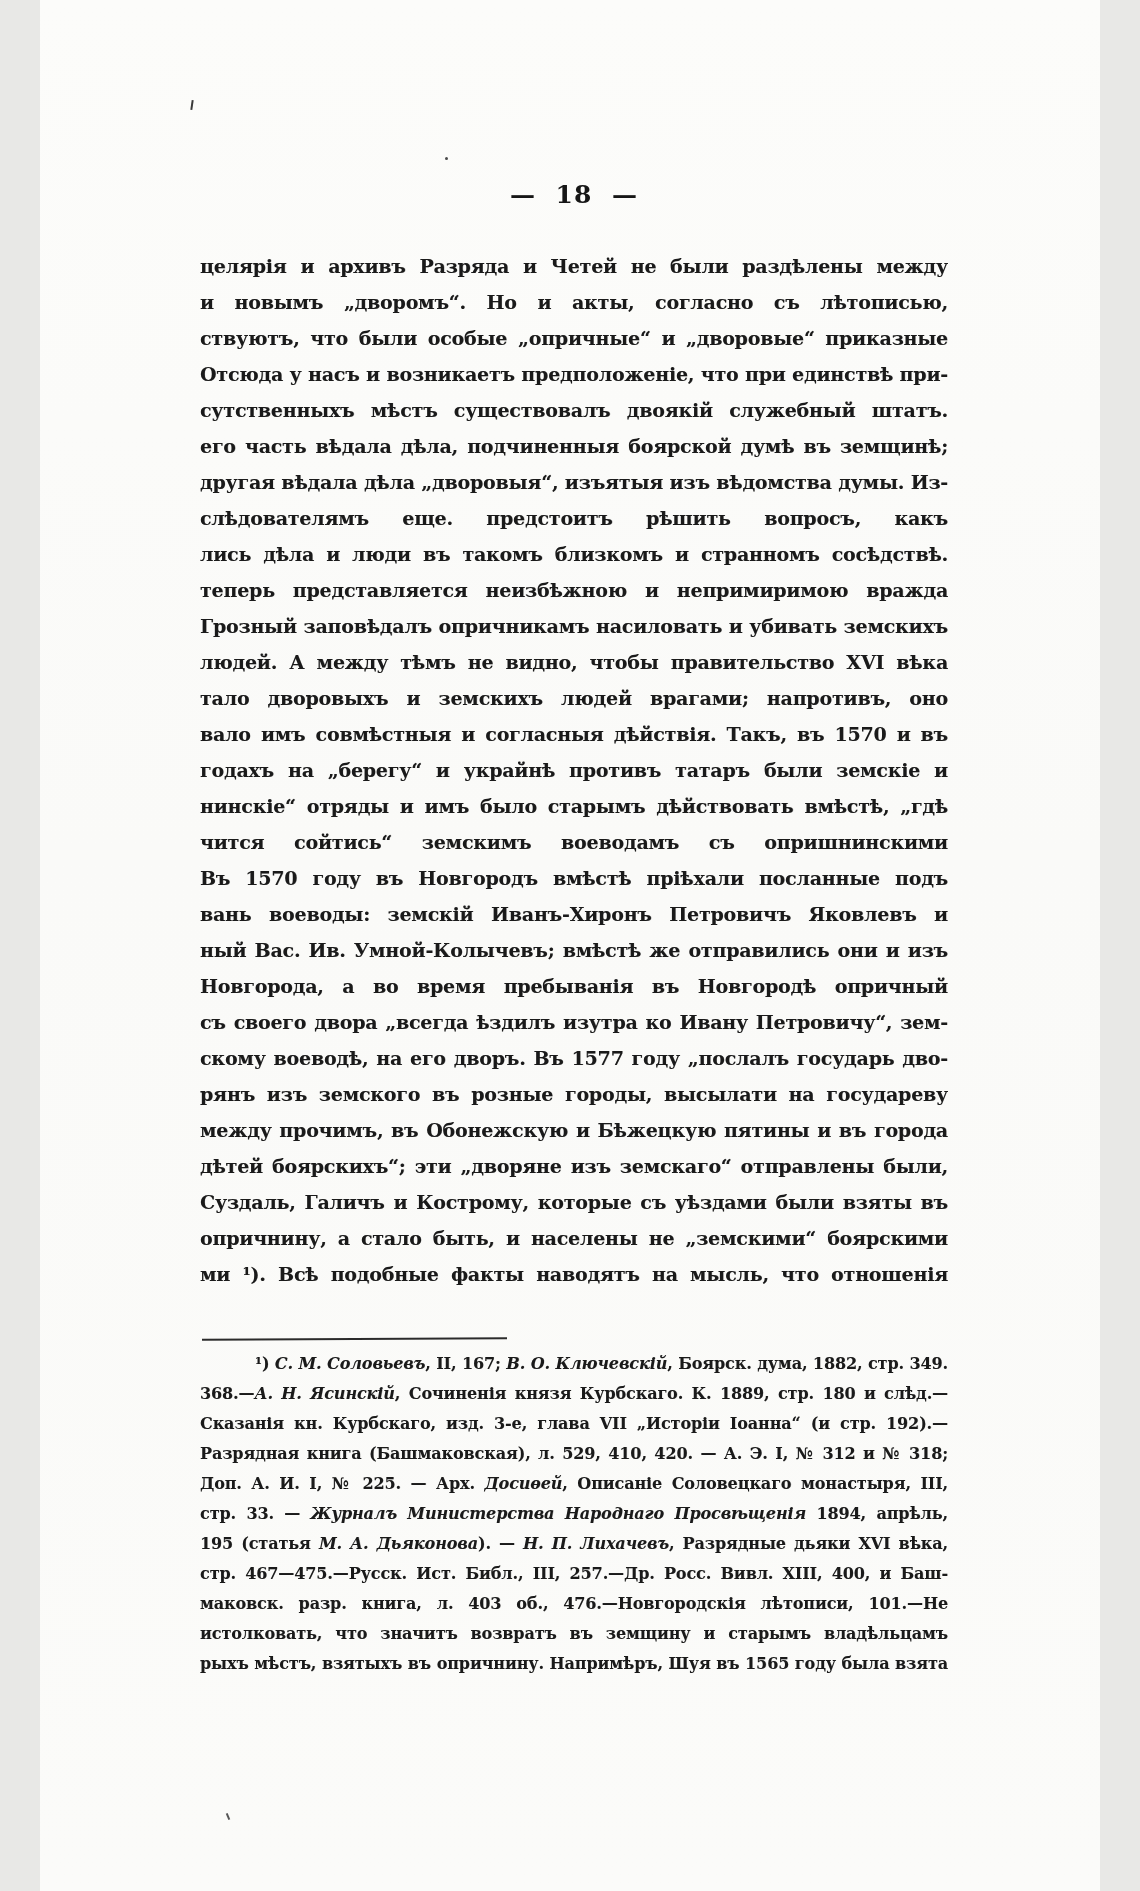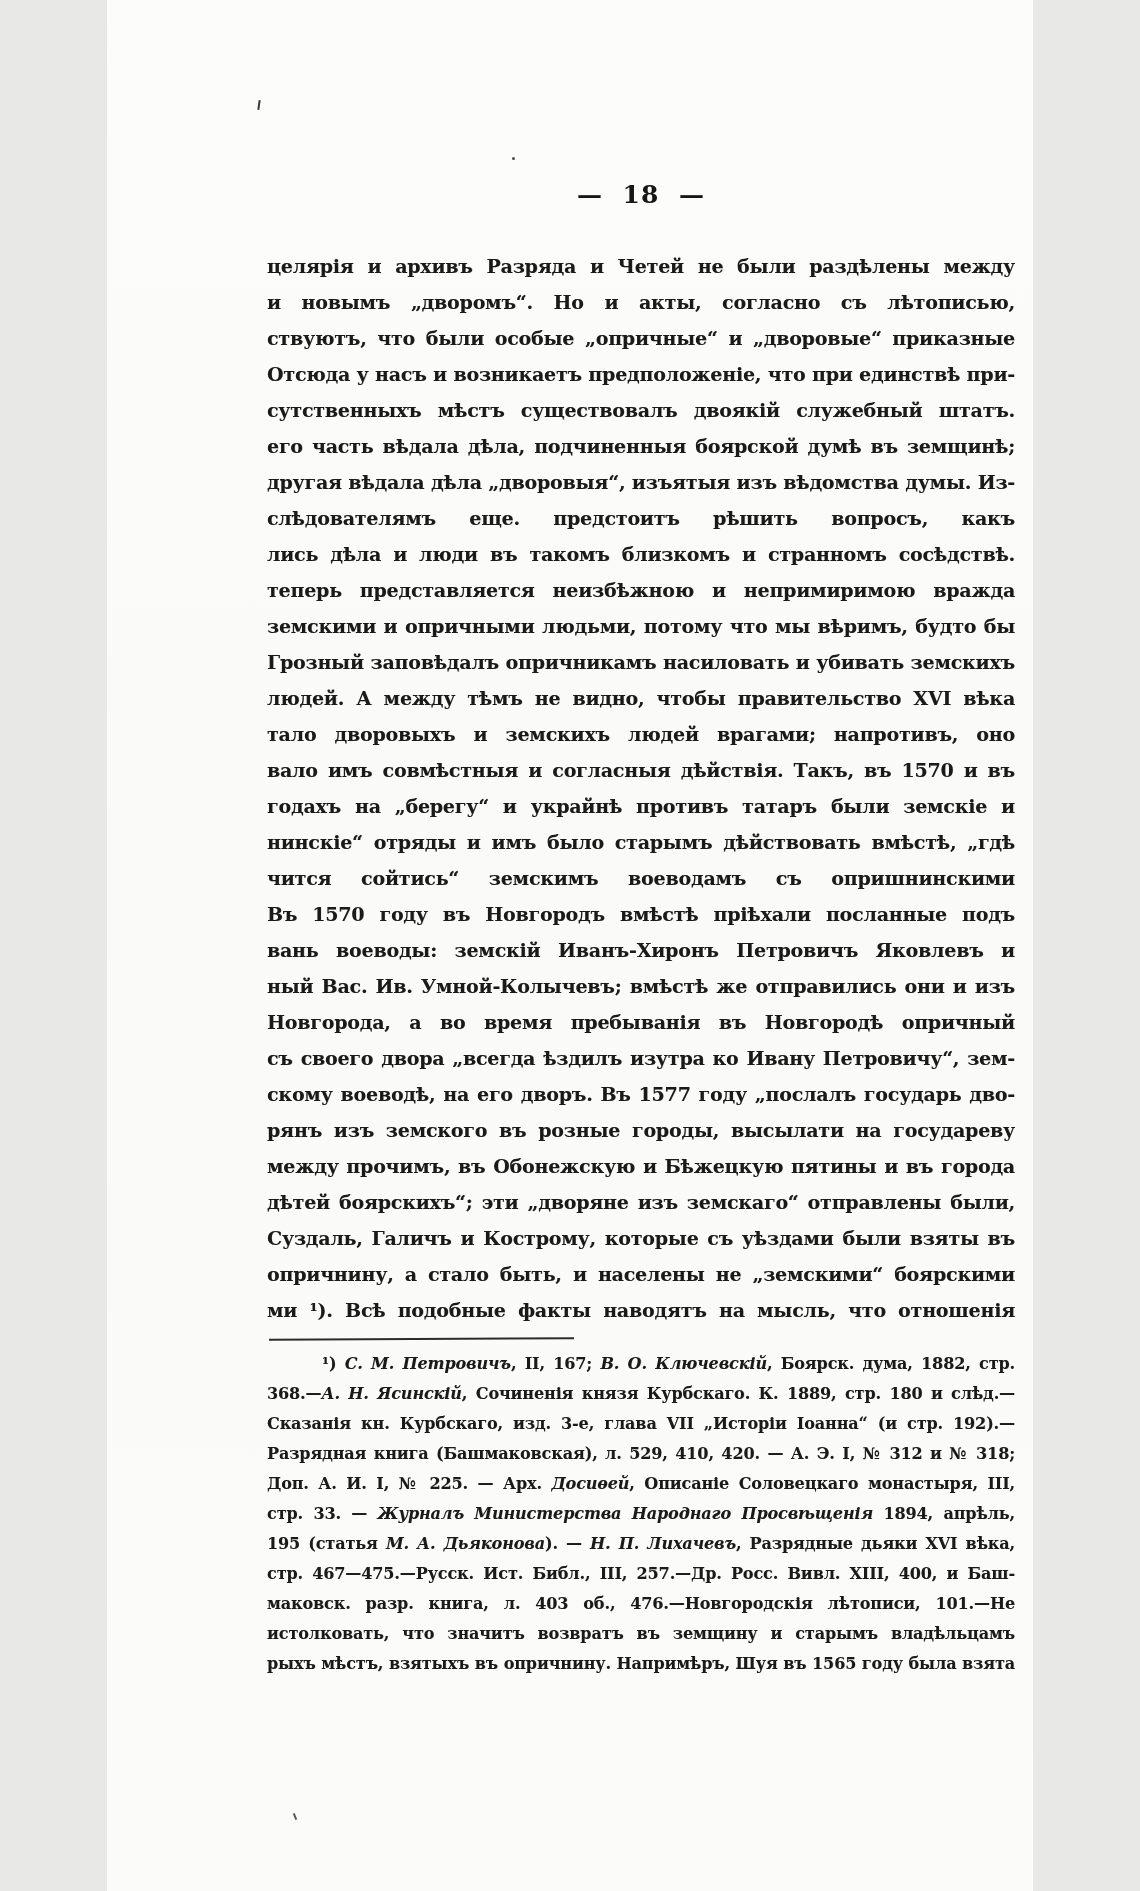--- a/index.html
+++ b/index.html
@@ -2,21 +2,21 @@
 <html><head>
 <meta charset="utf-8">
 <style>
   html, body {
     margin: 0;
     padding: 0;
     background: #e8e8e6;
   }
   .page {
     position: relative;
-    width: 926px;
+    width: 1060px;
     height: 1891px;
     margin: 0 auto;
     background: linear-gradient(180deg, #fcfcfa 0%, #fafaf8 45%, #fbfbf9 100%);
     overflow: hidden;
     font-family: "DejaVu Serif", "Liberation Serif", serif;
     color: #1a1a1a;
   }
   .page-number {
     position: absolute;
     top: 180px;
@@ -101,21 +101,20 @@
       <div class="tline">целярія и архивъ Разряда и Четей не были раздѣлены между земщиною</div>
       <div class="tline">и новымъ „дворомъ“. Но и акты, согласно съ лѣтописью, свидѣтель-</div>
       <div class="tline">ствуютъ, что были особые „опричные“ и „дворовые“ приказные люди.</div>
       <div class="tline">Отсюда у насъ и возникаетъ предположеніе, что при единствѣ при-</div>
       <div class="tline">сутственныхъ мѣстъ существовалъ двоякій служебный штатъ. Одна</div>
       <div class="tline">его часть вѣдала дѣла, подчиненныя боярской думѣ въ земщинѣ;</div>
       <div class="tline">другая вѣдала дѣла „дворовыя“, изъятыя изъ вѣдомства думы. Из-</div>
       <div class="tline">слѣдователямъ еще. предстоитъ рѣшить вопросъ, какъ размежевыва-</div>
       <div class="tline">лись дѣла и люди въ такомъ близкомъ и странномъ сосѣдствѣ. Намъ</div>
       <div class="tline">теперь представляется неизбѣжною и непримиримою вражда между</div>
-      <div class="tline">земскими и опричными людьми, потому что мы вѣримъ, будто бы</div>
       <div class="tline">Грозный заповѣдалъ опричникамъ насиловать и убивать земскихъ</div>
       <div class="tline">людей. А между тѣмъ не видно, чтобы правительство XVI вѣка счи-</div>
       <div class="tline">тало дворовыхъ и земскихъ людей врагами; напротивъ, оно предписы-</div>
       <div class="tline">вало имъ совмѣстныя и согласныя дѣйствія. Такъ, въ 1570 и въ 1571</div>
       <div class="tline">годахъ на „берегу“ и украйнѣ противъ татаръ были земскіе и „оприш-</div>
       <div class="tline">нинскіе“ отряды и имъ было старымъ дѣйствовать вмѣстѣ, „гдѣ слу-</div>
       <div class="tline">чится сойтись“ земскимъ воеводамъ съ опришнинскими воеводами.</div>
       <div class="tline">Въ 1570 году въ Новгородъ вмѣстѣ пріѣхали посланные подъ Колы-</div>
       <div class="tline">вань воеводы: земскій Иванъ-Хиронъ Петровичъ Яковлевъ и оприч-</div>
       <div class="tline">ный Вас. Ив. Умной-Колычевъ; вмѣстѣ же отправились они и изъ</div>
@@ -124,21 +123,21 @@
       <div class="tline">скому воеводѣ, на его дворъ. Въ 1577 году „послалъ государь дво-</div>
       <div class="tline">рянъ изъ земского въ розные городы, высылати на государеву службу</div>
       <div class="tline">между прочимъ, въ Обонежскую и Бѣжецкую пятины и въ города</div>
       <div class="tline">дѣтей боярскихъ“; эти „дворяне изъ земскаго“ отправлены были,</div>
       <div class="tline">Суздаль, Галичъ и Кострому, которые съ уѣздами были взяты въ</div>
       <div class="tline">опричнину, а стало быть, и населены не „земскими“ боярскими дѣть-</div>
       <div class="tline">ми ¹). Всѣ подобные факты наводятъ на мысль, что отношенія между</div>
     </div>
   <div class="footnote-rule"></div>
   <div class="footnote" id="footnote">
-      <div class="fline findent"><span>¹) </span><span class="it">С. М. Петровичъ</span><span>, II, 167; </span><span class="it">В. О. Ключевскій</span><span>, Боярск. дума, 1882, стр. 349.</span></div>
+      <div class="fline findent"><span>¹) </span><span class="it">С. М. Соловьевъ</span><span>, II, 167; </span><span class="it">В. О. Ключевскій</span><span>, Боярск. дума, 1882, стр. 349.</span></div>
       <div class="fline"><span>368.—</span><span class="it">А. Н. Ясинскій</span><span>, Сочиненія князя Курбскаго. К. 1889, стр. 180 и слѣд.—</span></div>
       <div class="fline"><span>Сказанія кн. Курбскаго, изд. 3-е, глава VII „Исторіи Іоанна“ (и стр. 192).—</span></div>
       <div class="fline"><span>Разрядная книга (Башмаковская), л. 529, 410, 420. — А. Э. I, № 312 и № 318;</span></div>
       <div class="fline"><span>Доп. А. И. I, № 225. — Арх. </span><span class="it">Досиѳей</span><span>, Описаніе Соловецкаго монастыря, III,</span></div>
       <div class="fline"><span>стр. 33. — </span><span class="it">Журналъ Министерства Народнаго Просвѣщенія</span><span> 1894, апрѣль, стр.</span></div>
       <div class="fline"><span>195 (статья </span><span class="it">М. А. Дьяконова</span><span>). — </span><span class="it">Н. П. Лихачевъ</span><span>, Разрядные дьяки XVI вѣка,</span></div>
       <div class="fline"><span>стр. 467—475.—Русск. Ист. Библ., III, 257.—Др. Росс. Вивл. XIII, 400, и Баш-</span></div>
       <div class="fline"><span>маковск. разр. книга, л. 403 об., 476.—Новгородскія лѣтописи, 101.—Не умѣемъ</span></div>
       <div class="fline"><span>истолковать, что значитъ возвратъ въ земщину и старымъ владѣльцамъ нѣкото-</span></div>
       <div class="fline"><span>рыхъ мѣстъ, взятыхъ въ опричнину. Напримѣръ, Шуя въ 1565 году была взята</span></div>

